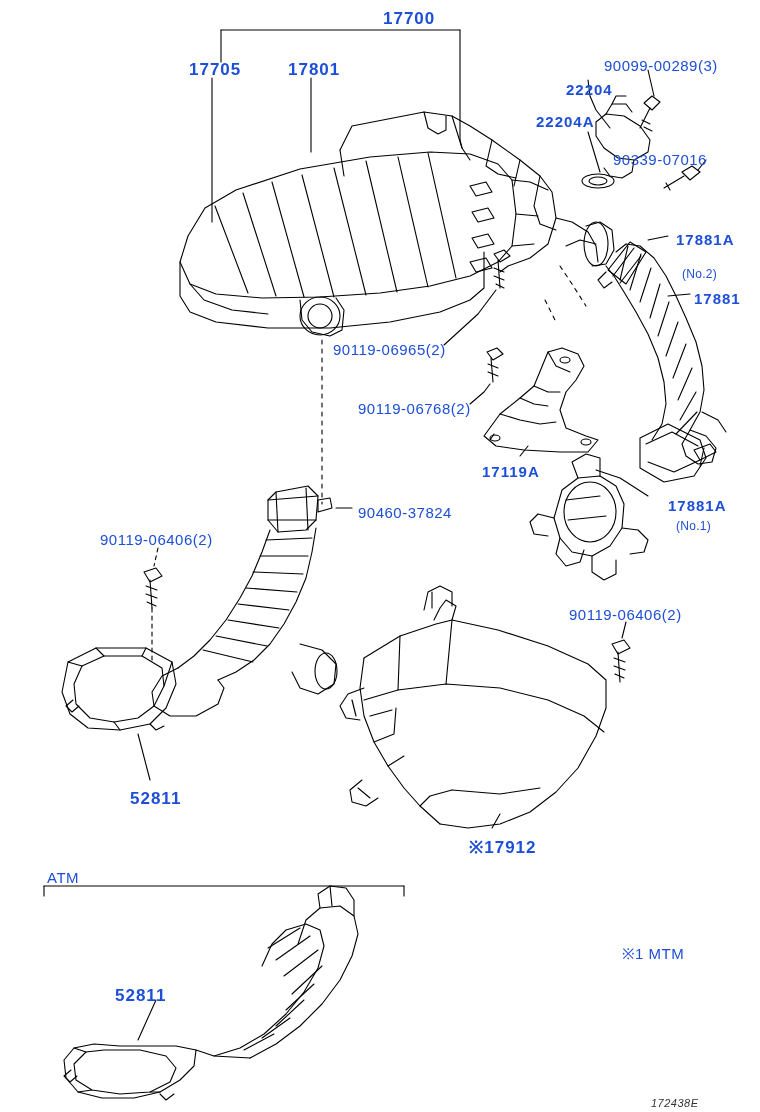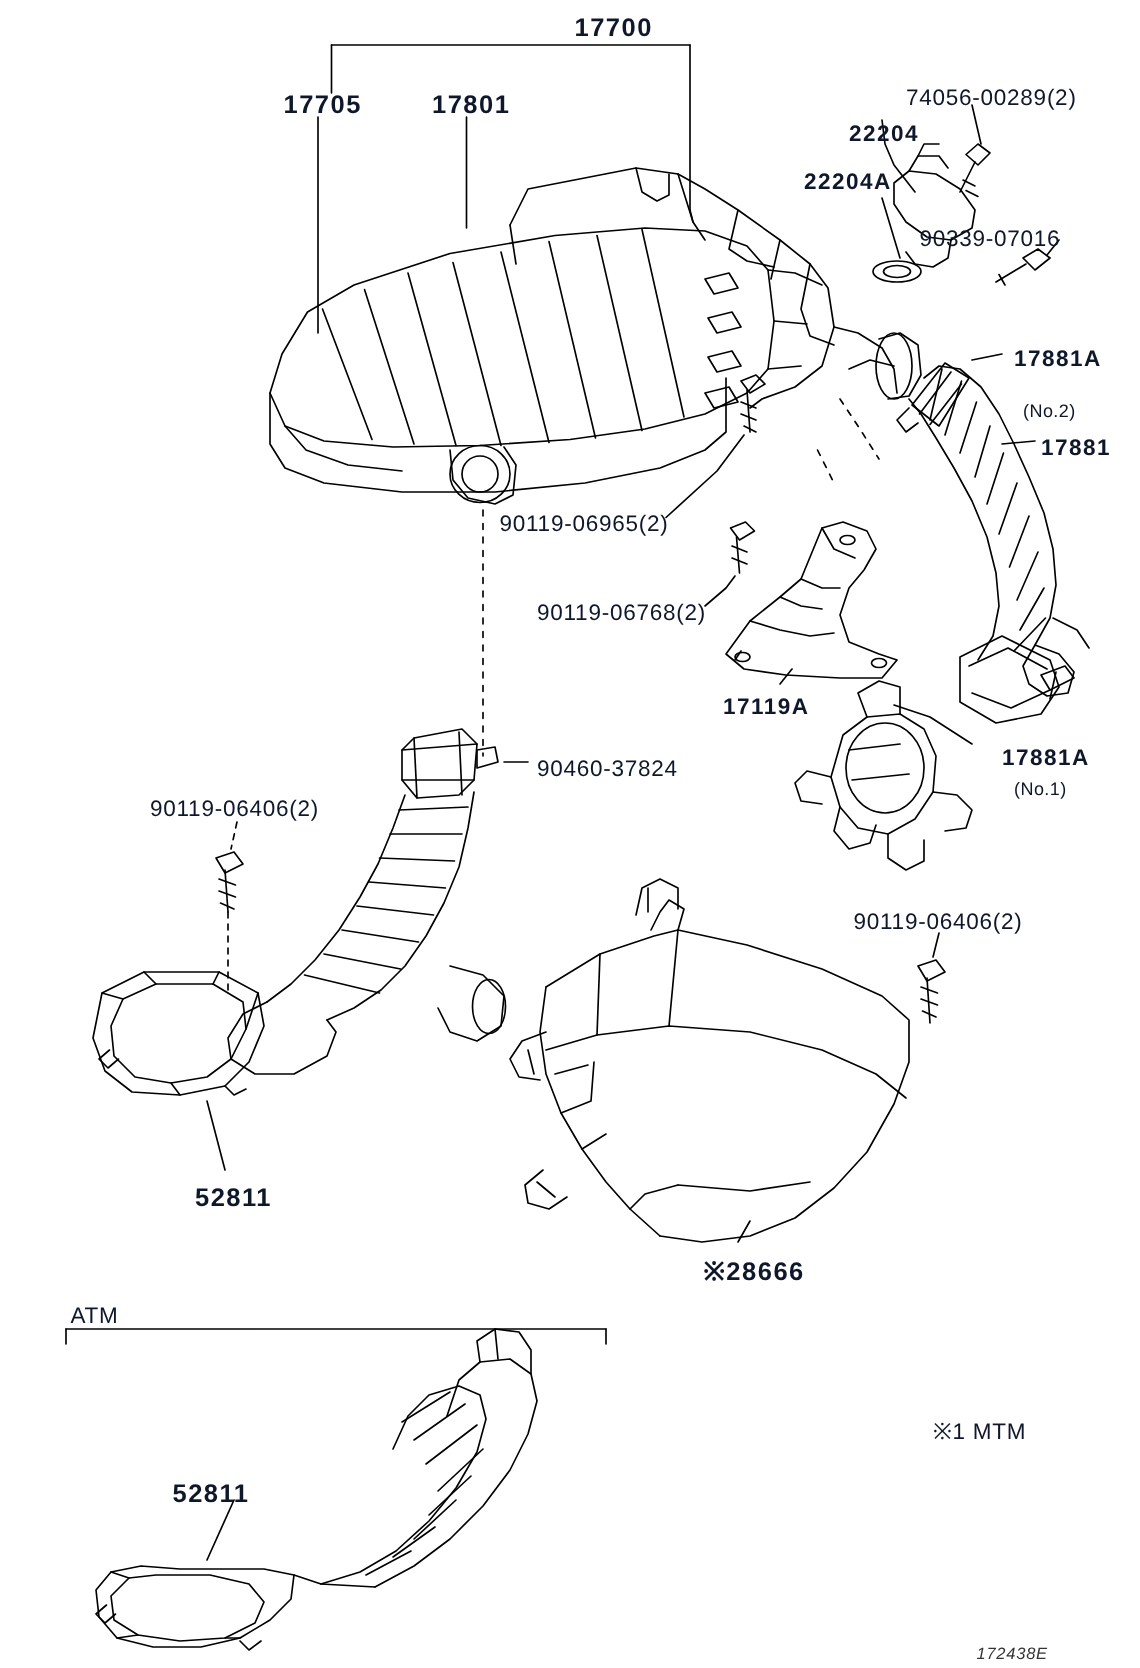--- a/index.html
+++ b/index.html
@@ -26,21 +26,21 @@
     width: 760px;
     height: 1112px;
     pointer-events: none;
   }
   .lbl {
     position: absolute;
     white-space: nowrap;
     font-family: "Liberation Sans", sans-serif;
     font-size: 15px;
     letter-spacing: 0.5px;
-    color: #0f172a;
+    color: #1d4ed8;
   }
   .lbl.big {
     font-size: 17px;
     font-weight: bold;
     letter-spacing: 1px;
   }
   .lbl.bold {
     font-weight: bold;
     letter-spacing: 1px;
   }
@@ -354,35 +354,35 @@
       <path d="M156 1000 L138 1040"></path>
 
       <path d="M336 508 L352 508"></path>
 
     </g>
   </svg>
 
   <div class="lbl big" style="left:383px; top:9px;">17700</div>
   <div class="lbl big" style="left:189px; top:60px;">17705</div>
   <div class="lbl big" style="left:288px; top:60px;">17801</div>
-  <div class="lbl" style="left:604px; top:57px;">74056-00289(2)</div>
+  <div class="lbl" style="left:604px; top:57px;">90099-00289(3)</div>
   <div class="lbl bold" style="left:566px; top:81px;">22204</div>
   <div class="lbl bold" style="left:536px; top:113px;">22204A</div>
   <div class="lbl" style="left:613px; top:151px;">90339-07016</div>
   <div class="lbl bold" style="left:676px; top:231px;">17881A</div>
   <div class="lbl small" style="left:682px; top:267px;">(No.2)</div>
   <div class="lbl bold" style="left:694px; top:290px;">17881</div>
   <div class="lbl" style="left:333px; top:341px;">90119-06965(2)</div>
   <div class="lbl" style="left:358px; top:400px;">90119-06768(2)</div>
   <div class="lbl bold" style="left:482px; top:463px;">17119A</div>
   <div class="lbl bold" style="left:668px; top:497px;">17881A</div>
   <div class="lbl small" style="left:676px; top:519px;">(No.1)</div>
   <div class="lbl" style="left:358px; top:504px;">90460-37824</div>
   <div class="lbl" style="left:100px; top:531px;">90119-06406(2)</div>
   <div class="lbl" style="left:569px; top:606px;">90119-06406(2)</div>
   <div class="lbl big" style="left:130px; top:789px;">52811</div>
-  <div class="lbl big" style="left:469px; top:835px;">※28666</div>
+  <div class="lbl big" style="left:469px; top:835px;">※17912</div>
   <div class="lbl" style="left:47px;  top:869px;">ATM</div>
   <div class="lbl" style="left:622px; top:943px;">※1 MTM</div>
   <div class="lbl big" style="left:115px; top:986px;">52811</div>
   <div class="lbl code" style="left:651px; top:1097px;">172438E</div>
 
 </div>
 
 </body></html>

